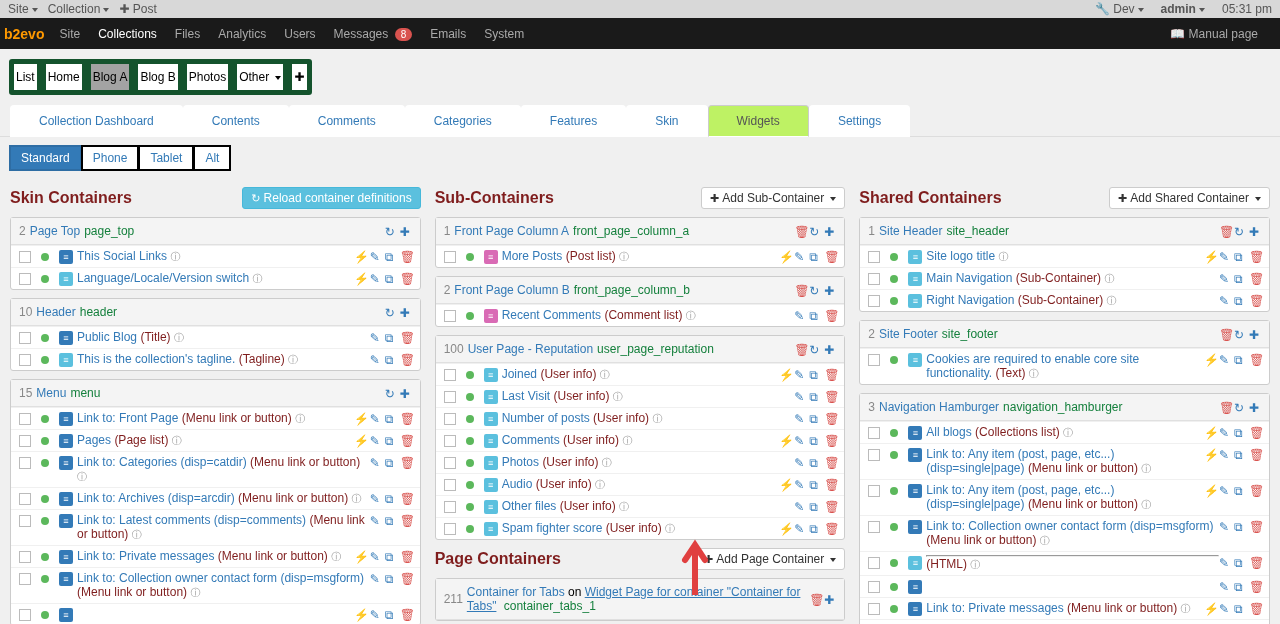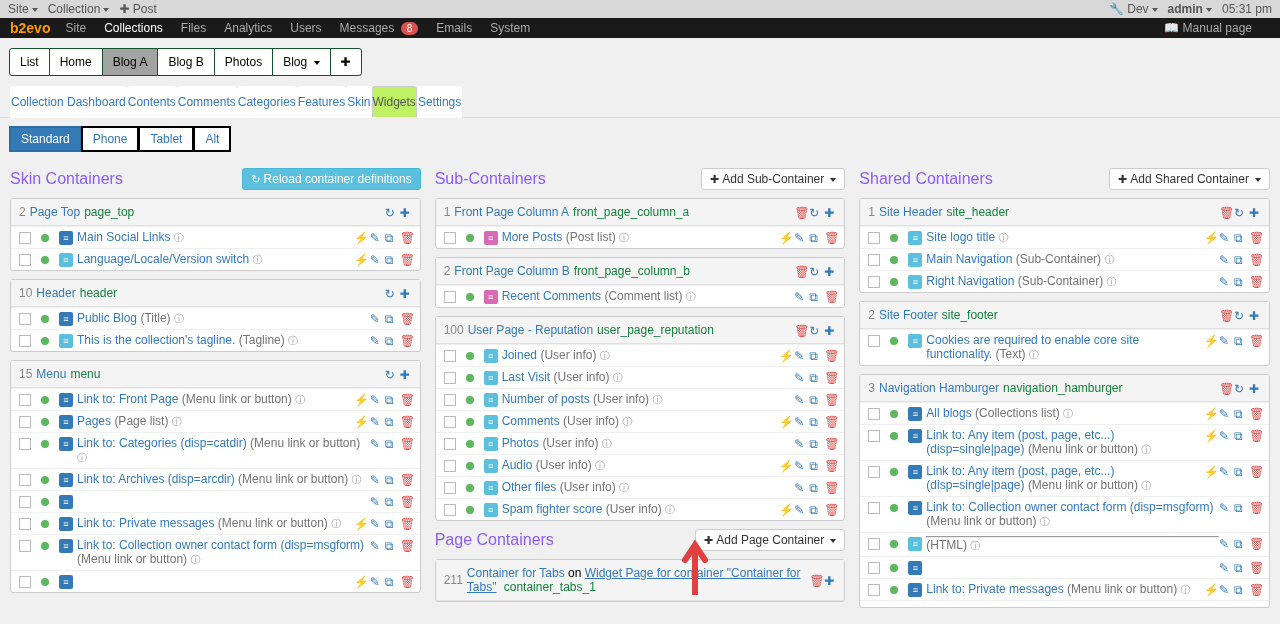--- a/index.html
+++ b/index.html
@@ -1,58 +1,58 @@
 <!DOCTYPE html>
 <html><head>
 <meta charset="utf-8">
 <style>
 *{margin:0;padding:0;box-sizing:border-box;font-family:-apple-system,Helvetica,Arial,sans-serif;font-size:12px}
 body{background:#f0f0f0;width:1280px;height:624px;overflow:hidden}
 a{color:#337ab7;text-decoration:none;cursor:pointer}
 .topbar{height:18px;background:#d8d8d8;display:flex;align-items:center;padding:0 8px;color:#555}
 .topbar .l{display:flex;gap:10px}
-.topbar .r{margin-left:auto;display:flex;gap:10px}
+.topbar .r{margin-left:auto;display:flex;gap:17px}
 .caret{display:inline-block;width:0;height:0;margin-left:3px;vertical-align:middle;border-top:4px solid;border-right:3px solid transparent;border-left:3px solid transparent}
-.mainnav{height:20px;background:#1a1a1a;display:flex;align-items:center;padding:0 10px;color:#aaa}
+.mainnav{height:31px;background:#1a1a1a;display:flex;align-items:center;padding:0 4px;color:#aaa}
 .brand{color:#ff9900;font-weight:bold;font-size:14px;margin-right:15px}
 .mainnav a{color:#aaa;margin-right:18px}
 .mainnav a.active{color:#fff}
 .badge{background:#d9534f;color:#fff;border-radius:8px;padding:1px 6px;font-size:10px;margin-left:3px}
 .manual{margin-left:auto}
 .subnav{padding:10px;display:flex;gap:0}
-.subnav .btn{background:#fff;border:1px solid #14532d;padding:6px 10px;margin-left:-1px;cursor:pointer}
+.subnav .btn{background:#fff;border:5px solid #14532d;padding:6px 2px;margin-left:-1px;cursor:pointer}
 .subnav .btn:first-child{border-radius:3px 0 0 3px}
 .subnav .btn.active{background:#a3a3a3}
 .tabs{padding:0 10px;border-bottom:1px solid #ddd;display:flex}
-.tab{padding:8px 0;color:#337ab7;cursor:pointer;background:#fff;border:1px solid transparent;border-radius:4px 4px 0 0;margin-bottom:-1px}
+.tab{padding:8px 28px;color:#337ab7;cursor:pointer;background:#fff;border:1px solid transparent;border-radius:4px 4px 0 0;margin-bottom:-1px}
 .tab.active{border-color:#ccc;border-bottom-color:#fff;color:#555;background:#bef264}
 .filter{padding:8px 10px;display:flex;gap:0}
 .filter .fbtn{padding:4px 10px;border:2px solid #000000;color:#337ab7;background:#fff;margin-left:-1px;cursor:pointer}
 .filter .fbtn.primary{background:#337ab7;color:#fff;border-color:#2e6da4}
 .cols{display:flex;gap:14px;padding:0 10px}
 .col{flex:1;min-width:0}
 .colhead{display:flex;align-items:center;margin:8px 0}
-.colhead h3{font-size:16px;font-weight:normal;color:#8b5cf6}
+.colhead h3{font-size:16px;font-weight:bold;color:#7f1d1d}
 .addbtn{margin-left:auto;background:#fff;border:1px solid #ccc;padding:3px 8px;border-radius:3px;font-size:11px;color:#333;cursor:pointer}
 .reload{margin-left:auto;background:#5bc0de;color:#fff;border:1px solid #46b8da;padding:3px 8px;border-radius:3px;font-size:11px;cursor:pointer}
 .panel{border:1px solid #ccc;border-radius:3px;margin-bottom:8px;background:#fff}
 .phead{padding:6px 8px;background:#f4f4f4;border-bottom:1px solid #e0e0e0;display:flex;align-items:center}
 .phead .num{color:#888;margin-right:4px}
 .phead .slug{color:#15803d;margin-left:4px}
 .phead .acts{margin-left:auto;display:flex;gap:3px}
 .row{display:flex;align-items:flex-start;padding:3px 8px;border-top:1px solid #f0f0f0}
 .row:first-of-type{border-top:none}
 .cbx{width:12px;height:12px;border:1px solid #bbb;margin-right:6px;margin-top:2px;flex-shrink:0}
 .dot{width:8px;height:8px;border-radius:50%;background:#5cb85c;margin:4px 10px 0 4px;flex-shrink:0}
 .ico{width:14px;height:14px;border-radius:2px;margin-right:4px;margin-top:1px;flex-shrink:0;display:inline-flex;align-items:center;justify-content:center;color:#fff;font-size:9px}
 .ico.blue{background:#337ab7}
 .ico.teal{background:#5bc0de}
 .ico.pink{background:#d96bb5}
 .txt{flex:1}
-.txt .meta{color:#737373}
+.txt .meta{color:#7f1d1d}
 .racts{display:flex;gap:3px;margin-left:auto;flex-shrink:0;margin-top:1px}
 .a-ico{width:12px;height:12px;cursor:pointer;display:inline-block}
 .a-del{color:#d9534f}
 .a-edit{color:#337ab7}
 .a-dup{color:#337ab7}
 .a-refresh{color:#337ab7}
 .a-cache{color:#f0ad4e}
 .a-bolt{color:#d9534f}
 .a-plus{color:#337ab7}
 .help{color:#999;font-size:10px}
@@ -87,21 +87,21 @@
   <a>System</a>
   <a class="manual">📖 <span>Manual page</span></a>
 </div>
 
 <div class="subnav">
   <button class="btn">List</button>
   <button class="btn">Home</button>
   <button class="btn active">Blog A</button>
   <button class="btn">Blog B</button>
   <button class="btn">Photos</button>
-  <button class="btn"><span>Blog</span> <span class="caret"></span></button>
+  <button class="btn"><span>Other</span> <span class="caret"></span></button>
   <button class="btn" style="border-radius:0 3px 3px 0">✚</button>
 </div>
 
 <div class="tabs">
   <div class="tab">Collection Dashboard</div>
   <div class="tab">Contents</div>
   <div class="tab">Comments</div>
   <div class="tab">Categories</div>
   <div class="tab">Features</div>
   <div class="tab">Skin</div>
@@ -131,21 +131,21 @@
       <span class="slug">page_top</span>
       <span class="acts">
               <span class="a-ico a-refresh">↻</span>
               <span class="a-ico a-plus">✚</span>
             </span>
     </div>
           <div class="row">
       <span class="cbx"></span>
       <span class="dot"></span>
       <span class="ico blue">≡</span>
-      <span class="txt"><a>Main Social Links</a> <span class="meta"></span> <span class="help">ⓘ</span></span>
+      <span class="txt"><a>This Social Links</a> <span class="meta"></span> <span class="help">ⓘ</span></span>
       <span class="racts">
               <span class="a-ico a-cache">⚡</span>
               <span class="a-ico a-edit">✎</span>
               <span class="a-ico a-dup">⧉</span>
               <span class="a-ico a-del">🗑</span>
             </span>
     </div>
           <div class="row">
       <span class="cbx"></span>
       <span class="dot"></span>
@@ -245,20 +245,21 @@
       <span class="racts">
               <span class="a-ico a-edit">✎</span>
               <span class="a-ico a-dup">⧉</span>
               <span class="a-ico a-del">🗑</span>
             </span>
     </div>
           <div class="row">
       <span class="cbx"></span>
       <span class="dot"></span>
       <span class="ico blue">≡</span>
+      <span class="txt"><a>Link to: Latest comments (disp=comments)</a> <span class="meta">(Menu link or button)</span> <span class="help">ⓘ</span></span>
       <span class="racts">
               <span class="a-ico a-edit">✎</span>
               <span class="a-ico a-dup">⧉</span>
               <span class="a-ico a-del">🗑</span>
             </span>
     </div>
           <div class="row">
       <span class="cbx"></span>
       <span class="dot"></span>
       <span class="ico blue">≡</span>

